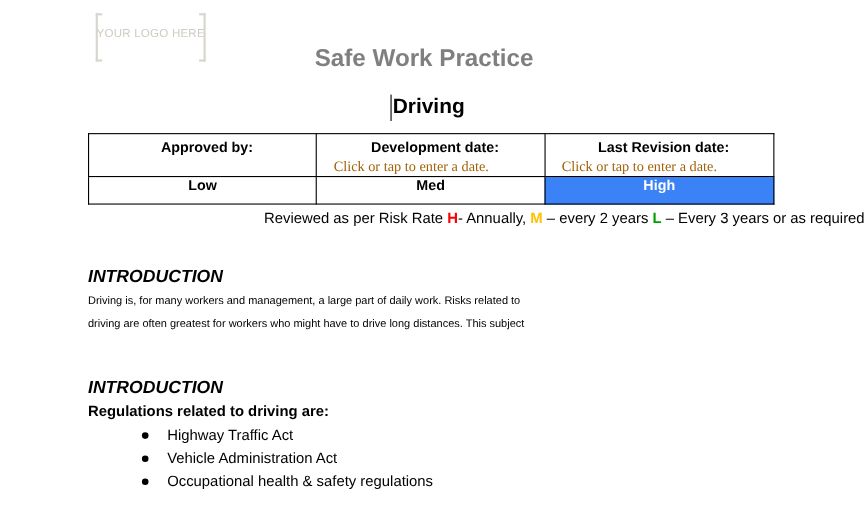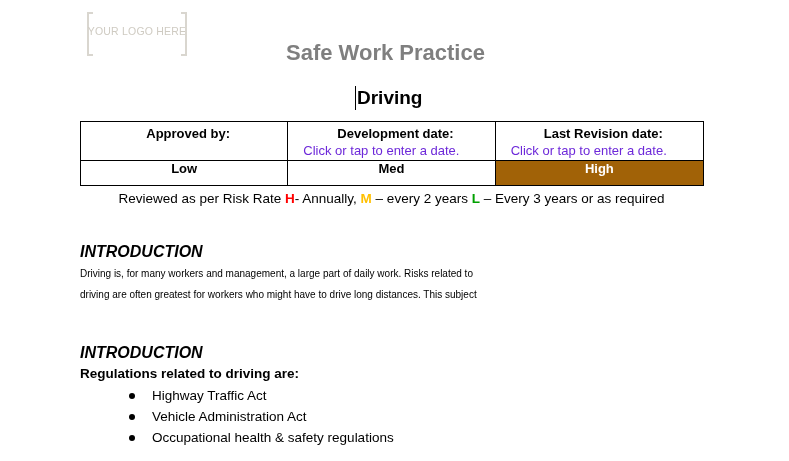--- a/index.html
+++ b/index.html
@@ -90,43 +90,44 @@
     .col2 { width: 207px; }
     .col3 { width: 208px; }
     .cell-label {
       font-weight: bold;
       padding: 3px 0 0 8px;
       height: 17px;
       line-height: 17px;
       text-align: center;
     }
     .cell-placeholder {
-      color: #6d28d9;
+      color: #a16207;
       padding-left: 15px;
       height: 18px;
       line-height: 18px;
+      font-family: Liberation Serif, serif;
     }
     .row1 td { height: 38px; }
     .row2 td {
       height: 24px;
       text-align: center;
       vertical-align: middle;
       font-size: 15.5px;
       font-weight: bold;
     }
     .high-cell {
-      background: #a16207;
+      background: #3b82f6;
       color: #ffffff;
     }
     .review-line {
       position: absolute;
       left: 0;
       width: 789px;
       top: 191px;
-      text-align: center;
+      text-align: right;
       font-size: 13.5px;
     }
     .review-line span.inner { position: relative; left: -3px; }
     .rate-h { color: #ff0000; font-weight: bold; }
     .rate-m { color: #ffc000; font-weight: bold; }
     .rate-l { color: #00a000; font-weight: bold; }
     .section-heading {
       position: absolute;
       left: 80px;
       font-size: 16px;

